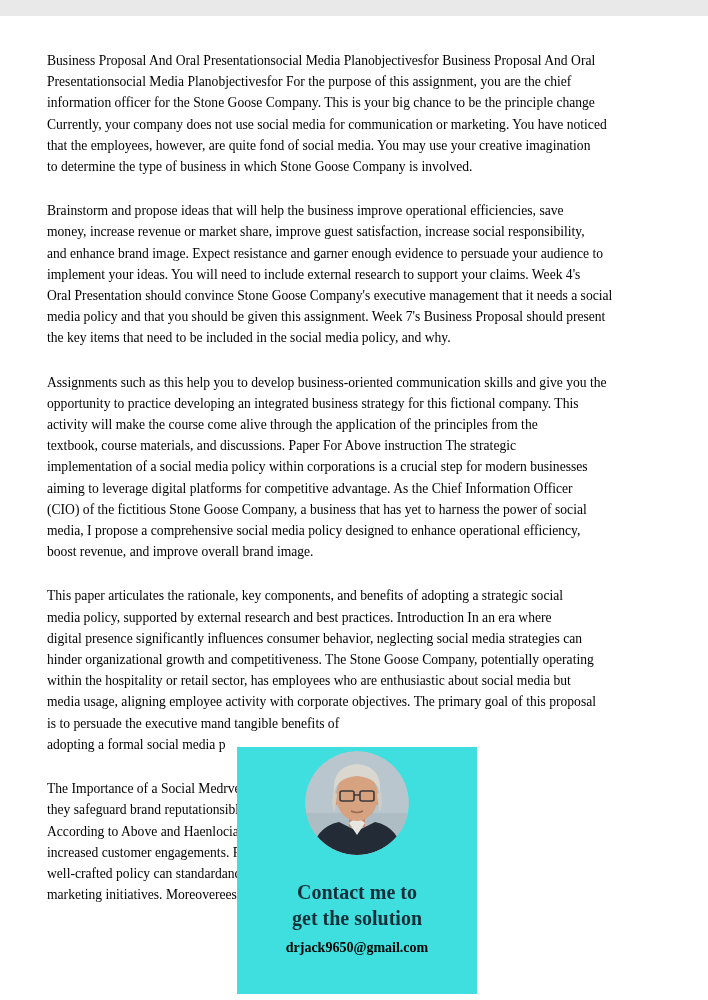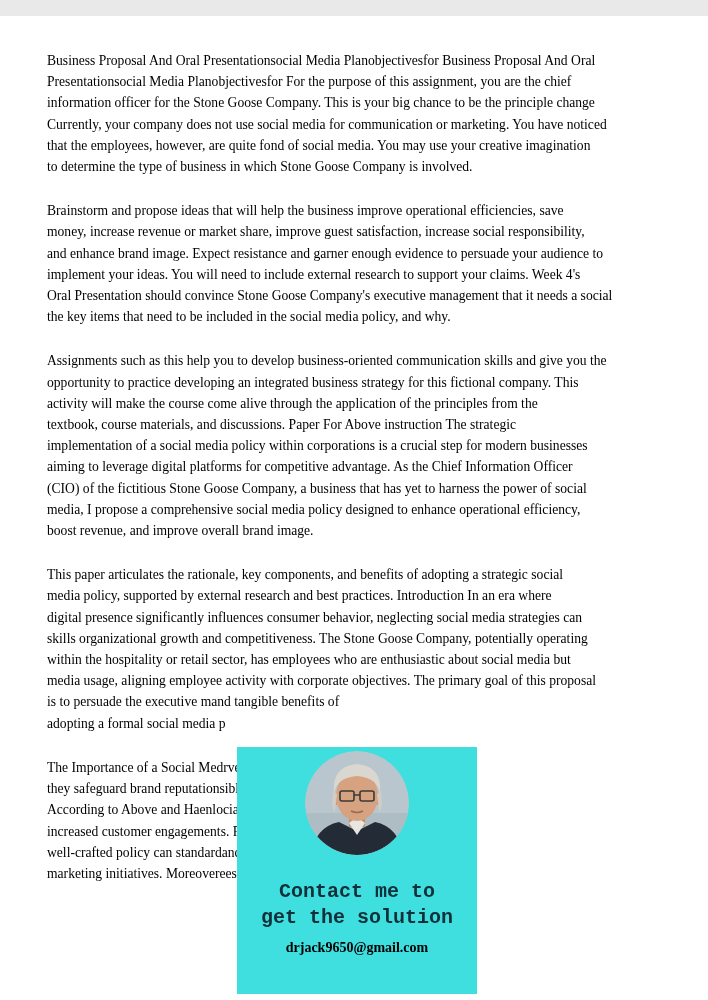--- a/index.html
+++ b/index.html
@@ -40,21 +40,21 @@
   }
   .avatar{
     width:104px;height:104px;
     border-radius:50%;
     overflow:hidden;
     flex:0 0 auto;
   }
   .headline{
     margin-top:24px;
     text-align:center;
-    font-family:Liberation Mono, monospace;
+    font-family:Liberation Serif, serif;
     font-weight:bold;
     font-size:20px;
     line-height:26px;
     color:var(--heading-color,#11303a);
   }
   .email{
     margin-top:9px;
     font-family:"Liberation Serif","DejaVu Serif",serif;
     font-weight:bold;
     font-size:14px;
@@ -74,38 +74,39 @@
         <div class="line">Currently, your company does not use social media for communication or marketing. You have noticed</div>
         <div class="line">that the employees, however, are quite fond of social media. You may use your creative imagination</div>
         <div class="line">to determine the type of business in which Stone Goose Company is involved.</div>
       </div>
       <div class="para">
         <div class="line">Brainstorm and propose ideas that will help the business improve operational efficiencies, save</div>
         <div class="line">money, increase revenue or market share, improve guest satisfaction, increase social responsibility,</div>
         <div class="line">and enhance brand image. Expect resistance and garner enough evidence to persuade your audience to</div>
         <div class="line">implement your ideas. You will need to include external research to support your claims. Week 4's</div>
         <div class="line">Oral Presentation should convince Stone Goose Company's executive management that it needs a social</div>
+        <div class="line">media policy and that you should be given this assignment. Week 7's Business Proposal should present</div>
         <div class="line">the key items that need to be included in the social media policy, and why.</div>
       </div>
       <div class="para">
         <div class="line">Assignments such as this help you to develop business-oriented communication skills and give you the</div>
         <div class="line">opportunity to practice developing an integrated business strategy for this fictional company. This</div>
         <div class="line">activity will make the course come alive through the application of the principles from the</div>
         <div class="line">textbook, course materials, and discussions. Paper For Above instruction The strategic</div>
         <div class="line">implementation of a social media policy within corporations is a crucial step for modern businesses</div>
         <div class="line">aiming to leverage digital platforms for competitive advantage. As the Chief Information Officer</div>
         <div class="line">(CIO) of the fictitious Stone Goose Company, a business that has yet to harness the power of social</div>
         <div class="line">media, I propose a comprehensive social media policy designed to enhance operational efficiency,</div>
         <div class="line">boost revenue, and improve overall brand image.</div>
       </div>
       <div class="para">
         <div class="line">This paper articulates the rationale, key components, and benefits of adopting a strategic social</div>
         <div class="line">media policy, supported by external research and best practices. Introduction In an era where</div>
         <div class="line">digital presence significantly influences consumer behavior, neglecting social media strategies can</div>
-        <div class="line">skills organizational growth and competitiveness. The Stone Goose Company, potentially operating</div>
+        <div class="line">hinder organizational growth and competitiveness. The Stone Goose Company, potentially operating</div>
         <div class="line">within the hospitality or retail sector, has employees who are enthusiastic about social media but</div>
         <div class="line">media usage, aligning employee activity with corporate objectives. The primary goal of this proposal</div>
         <div class="line split pr-s">
           <span>is to persuade the executive man</span>
           <span>d tangible benefits of</span>
         </div>
         <div class="line split pr-s">
           <span>adopting a formal social media p</span>
           <span></span>
         </div>

